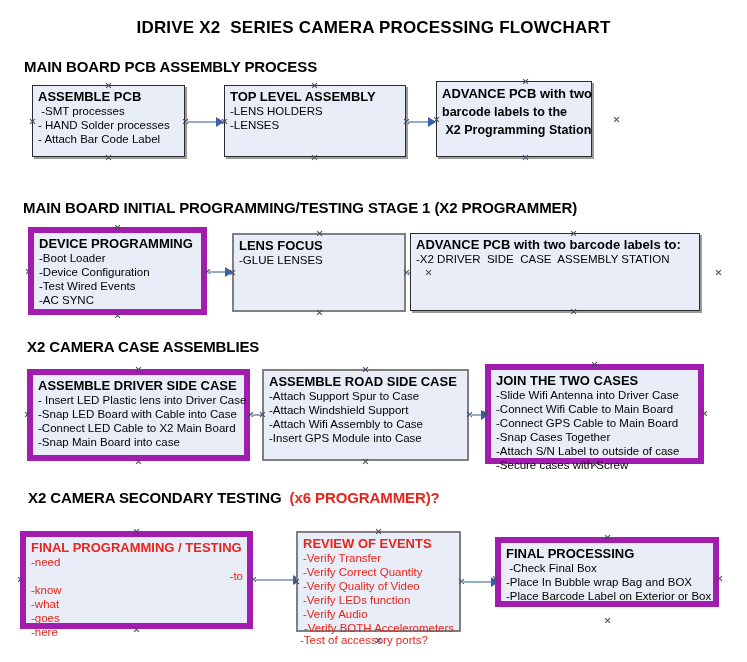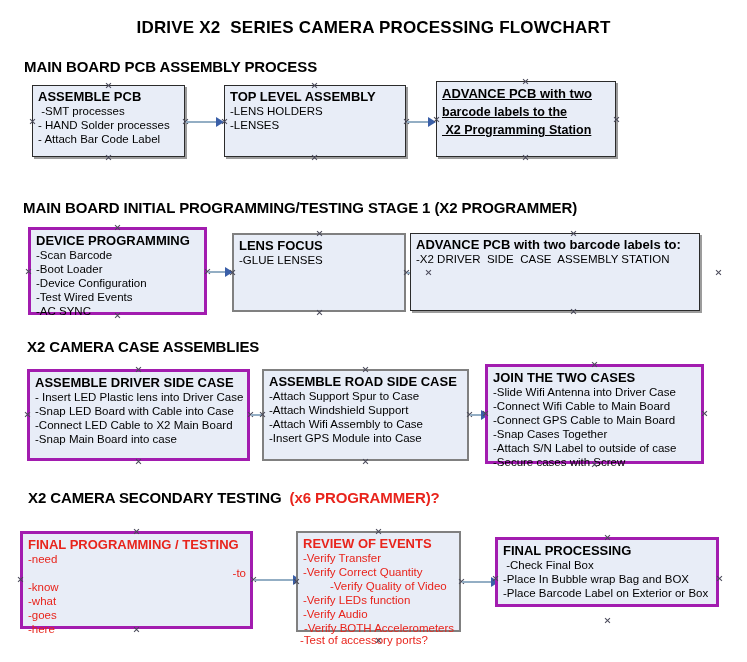--- a/index.html
+++ b/index.html
@@ -43,21 +43,21 @@
   }
   .section-title .accent {
     color: #e8241c;
   }
 
   
   .box {
     position: absolute;
     box-sizing: border-box;
     background: #e8edf7;
-    border: 3px solid #a21caf;
+    border: 6px solid #a21caf;
     padding: 3px 4px 0 5px;
   }
   .box.shadowed {
     border: 1px solid #2b2b2b;
     box-shadow: 2px 2px 0 0 #9c9c9c;
   }
   .box.grayframe {
     border: 2px solid #808080;
   }
   .box-title {
@@ -155,35 +155,34 @@
     <div class="box-line">-LENSES</div>
   </div>
   <div class="handle" style="left:311px; top:82px;"></div>
   <div class="handle" style="left:311px; top:154px;"></div>
   <div class="handle" style="left:221px; top:118px;"></div>
   <div class="handle" style="left:403px; top:118px;"></div>
 
   <div class="connector" style="left:407px; top:121px; width:24px;"></div>
   <div class="arrowhead" style="left:428px; top:117px;"></div>
 
-  <div class="box allbold shadowed" style="left:436px; top:81px; width:180px; height:76px;text-decoration:underline;">
+  <div class="box allbold shadowed" style="left:436px; top:81px; width:156px; height:76px;">
     <div class="box-title">ADVANCE PCB with two</div>
     <div class="box-line">barcode labels to the</div>
     <div class="box-line"> X2 Programming Station</div>
   </div>
   <div class="handle" style="left:522px; top:78px;"></div>
   <div class="handle" style="left:522px; top:154px;"></div>
   <div class="handle" style="left:433px; top:116px;"></div>
   <div class="handle" style="left:613px; top:116px;"></div>
 
   <div class="section-title" style="left:23px; top:199px;">MAIN BOARD INITIAL PROGRAMMING/TESTING STAGE 1 (X2 PROGRAMMER)</div>
 
   <div class="box" style="left:28px; top:227px; width:179px; height:88px;">
     <div class="box-title">DEVICE PROGRAMMING</div>
-    <div class="box-line">-Scan Barcode</div>
     <div class="box-line">-Boot Loader</div>
     <div class="box-line">-Device Configuration</div>
     <div class="box-line">-Test Wired Events</div>
     <div class="box-line">-AC SYNC</div>
   </div>
   <div class="handle" style="left:114px; top:224px;"></div>
   <div class="handle" style="left:114px; top:312px;"></div>
   <div class="handle" style="left:25px;  top:268px;"></div>
   <div class="handle" style="left:204px; top:268px;"></div>
 
@@ -273,21 +272,21 @@
   <div class="handle" style="left:17px;  top:576px;"></div>
   <div class="handle" style="left:250px; top:576px;"></div>
 
   <div class="connector" style="left:254px; top:579px; width:42px;"></div>
   <div class="arrowhead" style="left:293px; top:575px;"></div>
 
   <div class="box grayframe" style="left:296px; top:531px; width:165px; height:101px;">
     <div class="box-title" style="color:#e8241c;">REVIEW OF EVENTS</div>
     <div class="box-line" style="color:#e8241c;">-Verify Transfer</div>
     <div class="box-line" style="color:#e8241c;">-Verify Correct Quantity</div>
-    <div class="box-line" style="color:#e8241c;margin-left:27px;">-Verify Quality of Video</div>
+    <div class="box-line" style="color:#e8241c;">-Verify Quality of Video</div>
     <div class="box-line" style="color:#e8241c;">-Verify LEDs function</div>
     <div class="box-line" style="color:#e8241c;">-Verify Audio</div>
     <div class="box-line" style="color:#e8241c;text-align:center;">-Verify BOTH Accelerometers</div>
   </div>
   <div class="overflow-line" style="left:300px; top:633px;">-Test of accessory ports?</div>
   <div class="handle" style="left:375px; top:528px;"></div>
   <div class="handle" style="left:375px; top:637px;"></div>
   <div class="handle" style="left:293px; top:578px;"></div>
   <div class="handle" style="left:458px; top:578px;"></div>
 

